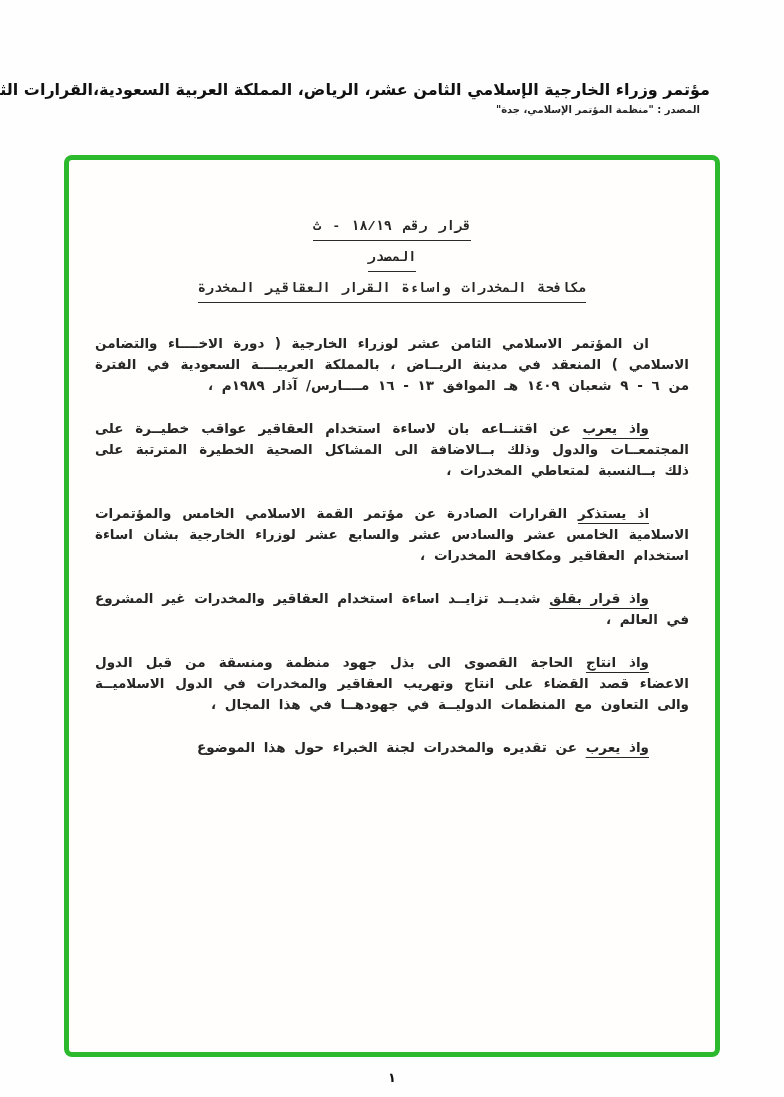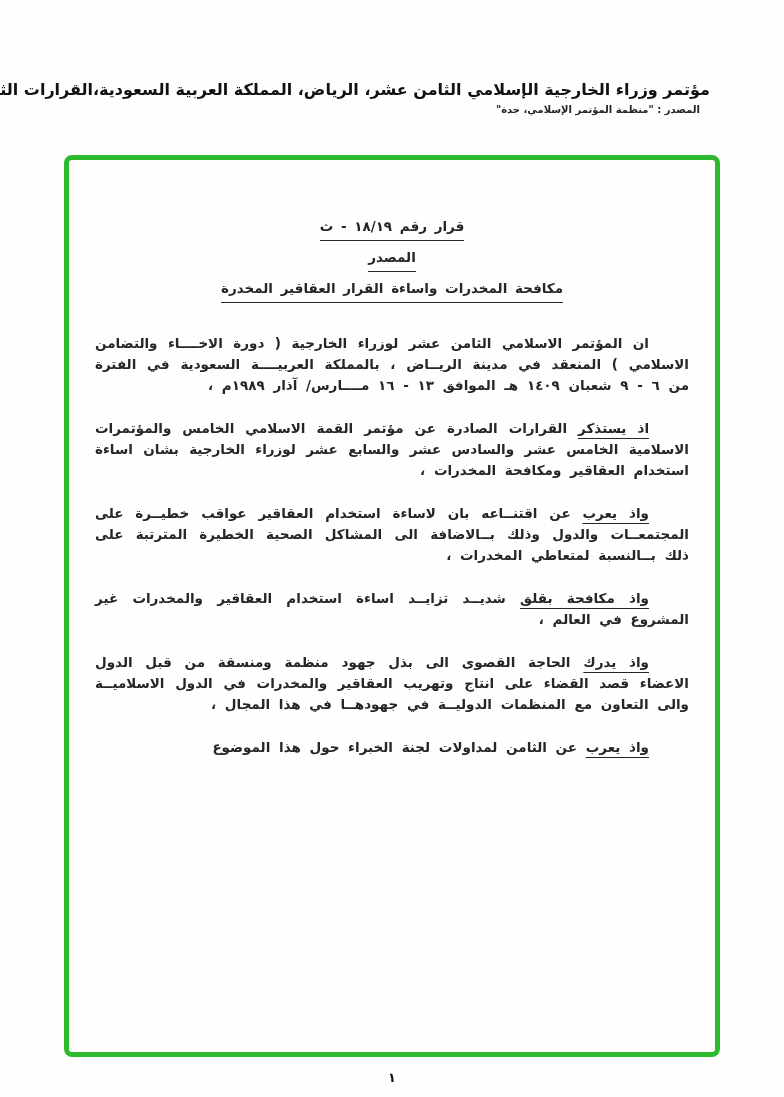--- a/index.html
+++ b/index.html
@@ -62,20 +62,21 @@
   }
 
   .title-block {
     text-align: center;
     margin-bottom: 30px;
   }
   .title-line {
     margin-bottom: 6px;
     letter-spacing: 0.8px;
     word-spacing: 3px;
+    font-family: Liberation Mono, monospace;
   }
   .title-line .u-title {
     display: inline-block;
     border-bottom: 1.6px solid #2a2a2a;
     padding-bottom: 3px;
   }
 
   .para {
     margin: 12px 0 22px 0;
     text-align: justify;
@@ -123,43 +124,43 @@
         <div class="title-line">
           <span class="u-title">مكافحة المخدرات واساءة القرار العقاقير المخدرة</span>
         </div>
       </div>
 
       <p class="para">
         <span>ان المؤتمر الاسلامي الثامن عشر لوزراء الخارجية ( دورة الاخــــاء والتضامن الاسلامي ) المنعقد في مدينة الريــاض ، بالمملكة العربيــــة السعودية في الفترة من ٦ - ٩ شعبان ١٤٠٩ هـ الموافق ١٣ - ١٦ مــــارس/ آذار ١٩٨٩م ،</span>
       </p>
 
       <p class="para">
+        <span class="lead">واذ يعرب</span>
+        <span>عن اقتنــاعه بان لاساءة استخدام العقاقير عواقب خطيــرة على المجتمعــات والدول وذلك بــالاضافة الى المشاكل الصحية الخطيرة المترتبة على ذلك بــالنسبة لمتعاطي المخدرات ،</span>
+      </p>
+
+      <p class="para">
         <span class="lead">اذ يستذكر</span>
         <span>القرارات الصادرة عن مؤتمر القمة الاسلامي الخامس والمؤتمرات الاسلامية الخامس عشر والسادس عشر والسابع عشر لوزراء الخارجية بشان اساءة استخدام العقاقير ومكافحة المخدرات ،</span>
       </p>
 
-      <p class="para">
-        <span class="lead">واذ يعرب</span>
-        <span>عن اقتنــاعه بان لاساءة استخدام العقاقير عواقب خطيــرة على المجتمعــات والدول وذلك بــالاضافة الى المشاكل الصحية الخطيرة المترتبة على ذلك بــالنسبة لمتعاطي المخدرات ،</span>
-      </p>
-
 
       <p class="para">
-        <span class="lead">واذ مكافحة بقلق</span>
+        <span class="lead">واذ قرار بقلق</span>
         <span>شديــد تزايــد اساءة استخدام العقاقير والمخدرات غير المشروع في العالم ،</span>
       </p>
 
       <p class="para">
-        <span class="lead">واذ يدرك</span>
+        <span class="lead">واذ انتاج</span>
         <span>الحاجة القصوى الى بذل جهود منظمة ومنسقة من قبل الدول الاعضاء قصد القضاء على انتاج وتهريب العقاقير والمخدرات في الدول الاسلاميــة والى التعاون مع المنظمات الدوليــة في جهودهــا في هذا المجال ،</span>
       </p>
 
       <p class="para">
         <span class="lead">واذ يعرب</span>
-        <span>عن الثامن لمداولات لجنة الخبراء حول هذا الموضوع</span>
+        <span>عن تقديره والمخدرات لجنة الخبراء حول هذا الموضوع</span>
       </p>
 
     </div>
   </div>
 
   <div class="page-number">١</div>
 
 </div>
 
 </body></html>

